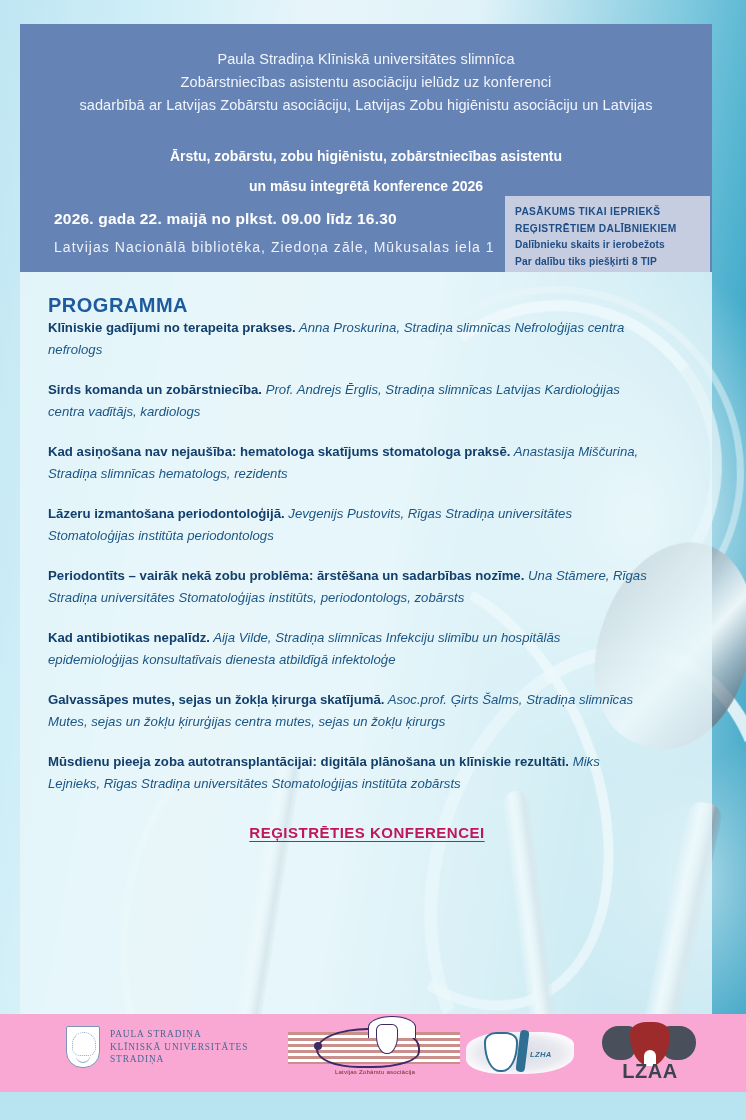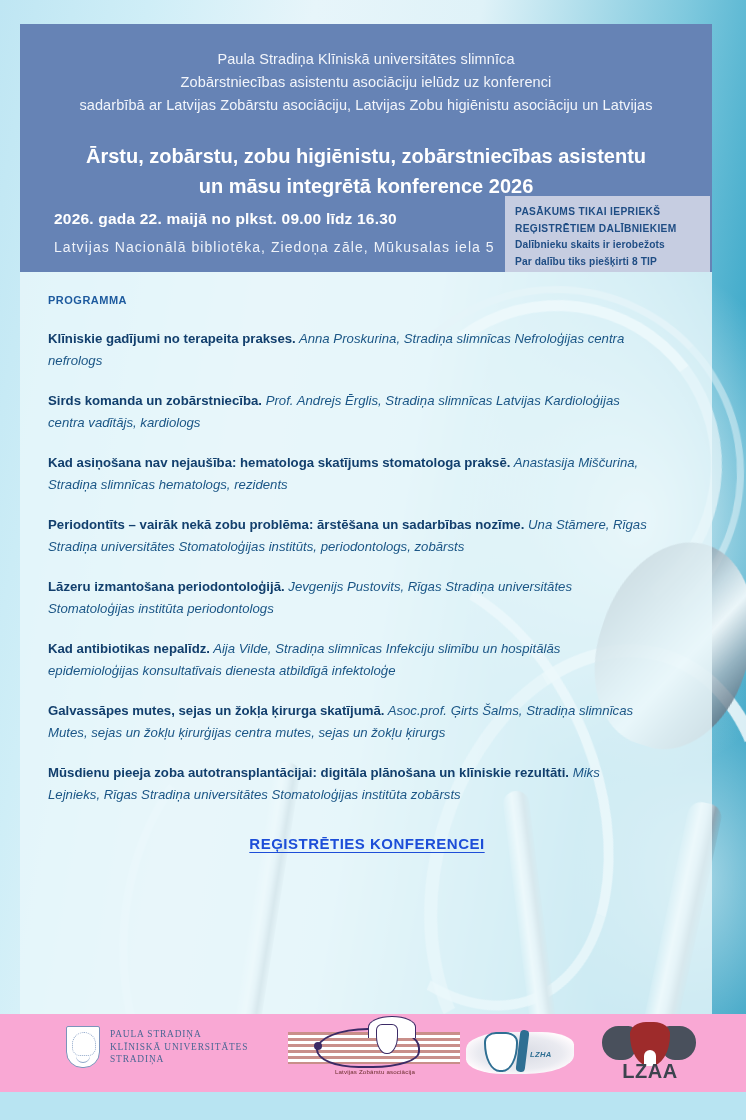--- a/index.html
+++ b/index.html
@@ -89,21 +89,21 @@
   }
   .header .invite {
     text-align: center;
     font-size: 14.5px;
     line-height: 23px;
     letter-spacing: .1px;
     color: #f2f5fb;
   }
   .header .title {
     text-align: center;
-    font-size: 20px;
+    font-size: 14px;
     font-weight: bold;
     line-height: 30px;
     margin-top: 24px;
     color: #ffffff;
   }
   .header .datetime {
     position: absolute;
     left: 34px;
     top: 186px;
     font-size: 15.5px;
@@ -146,25 +146,24 @@
     left: 20px; top: 272px;
     width: 692px;
     height: 744px;
     background: rgba(232,246,250,.82);
   }
   .card-inner {
     position: relative;
     padding: 22px 26px 0 28px;
   }
   .programma {
-    font-size: 11px;
+    font-size: 20px;
     font-weight: bold;
     color: #1d5a9e;
     letter-spacing: .5px;
-    margin-bottom: 22px;
   }
   .entry {
     margin-bottom: 19px;
     font-size: 13.2px;
     line-height: 21.5px;
     color: #16507f;
     max-width: 600px;
   }
   .entry .t {
     font-weight: bold;
@@ -176,21 +175,21 @@
   }
   .register {
     text-align: center;
     margin-top: 30px;
     font-size: 15px;
     font-weight: bold;
     color: #1a4f8c;
     letter-spacing: .5px;
   }
   .register a {
-    color: #1d4ed8;
+    color: #be185d;
     text-underline-offset: 3px;
   }
 
   
   .footer {
     position: absolute;
     left: 0; top: 1014px;
     width: 746px;
     height: 78px;
     background: #f9a8d4;
@@ -359,21 +358,21 @@
     <div class="invite">
       <div>Paula Stradiņa Klīniskā universitātes slimnīca</div>
       <div>Zobārstniecības asistentu asociāciju ielūdz uz konferenci</div>
       <div>sadarbībā ar Latvijas Zobārstu asociāciju, Latvijas Zobu higiēnistu asociāciju un Latvijas</div>
     </div>
     <div class="title">
       <div>Ārstu, zobārstu, zobu higiēnistu, zobārstniecības asistentu</div>
       <div>un māsu integrētā konference 2026</div>
     </div>
     <div class="datetime">2026. gada 22. maijā no plkst. 09.00 līdz 16.30</div>
-    <div class="venue">Latvijas Nacionālā bibliotēka, Ziedoņa zāle, Mūkusalas iela 5</div>
+    <div class="venue">Latvijas Nacionālā bibliotēka, Ziedoņa zāle, Mūkusalas iela 1</div>
   </div>
 
   <div class="notice">
     <div class="ln caps">PASĀKUMS TIKAI IEPRIEKŠ</div>
     <div class="ln caps">REĢISTRĒTIEM DALĪBNIEKIEM</div>
     <div class="ln">Dalībnieku skaits ir ierobežots</div>
     <div class="ln">Par dalību tiks piešķirti 8 TIP</div>
   </div>
 
   <div class="card">
@@ -383,24 +382,24 @@
       <div class="entry">
         <span class="t">Klīniskie gadījumi no terapeita prakses.</span><span class="s"> Anna Proskurina, Stradiņa slimnīcas Nefroloģijas centra nefrologs</span>
       </div>
       <div class="entry">
         <span class="t">Sirds komanda un zobārstniecība.</span><span class="s"> Prof. Andrejs Ērglis, Stradiņa slimnīcas Latvijas Kardioloģijas centra vadītājs, kardiologs</span>
       </div>
       <div class="entry">
         <span class="t">Kad asiņošana nav nejaušība: hematologa skatījums stomatologa praksē.</span><span class="s"> Anastasija Miščurina, Stradiņa slimnīcas hematologs, rezidents</span>
       </div>
       <div class="entry">
+        <span class="t">Lāzeru izmantošana periodontoloģijā.</span><span class="s"> Jevgenijs Pustovits, Rīgas Stradiņa universitātes Stomatoloģijas institūta periodontologs</span>
+      </div>
+      <div class="entry">
         <span class="t">Periodontīts – vairāk nekā zobu problēma: ārstēšana un sadarbības nozīme.</span><span class="s"> Una Stāmere, Rīgas Stradiņa universitātes Stomatoloģijas institūts, periodontologs, zobārsts</span>
-      </div>
-      <div class="entry">
-        <span class="t">Lāzeru izmantošana periodontoloģijā.</span><span class="s"> Jevgenijs Pustovits, Rīgas Stradiņa universitātes Stomatoloģijas institūta periodontologs</span>
       </div>
       <div class="entry">
         <span class="t">Kad antibiotikas nepalīdz.</span><span class="s"> Aija Vilde, Stradiņa slimnīcas Infekciju slimību un hospitālās epidemioloģijas konsultatīvais dienesta atbildīgā infektoloģe</span>
       </div>
       <div class="entry">
         <span class="t">Galvassāpes mutes, sejas un žokļa ķirurga skatījumā.</span><span class="s"> Asoc.prof. Ģirts Šalms, Stradiņa slimnīcas Mutes, sejas un žokļu ķirurģijas centra mutes, sejas un žokļu ķirurgs</span>
       </div>
       <div class="entry">
         <span class="t">Mūsdienu pieeja zoba autotransplantācijai: digitāla plānošana un klīniskie rezultāti.</span><span class="s"> Miks Lejnieks, Rīgas Stradiņa universitātes Stomatoloģijas institūta zobārsts</span>
       </div>

